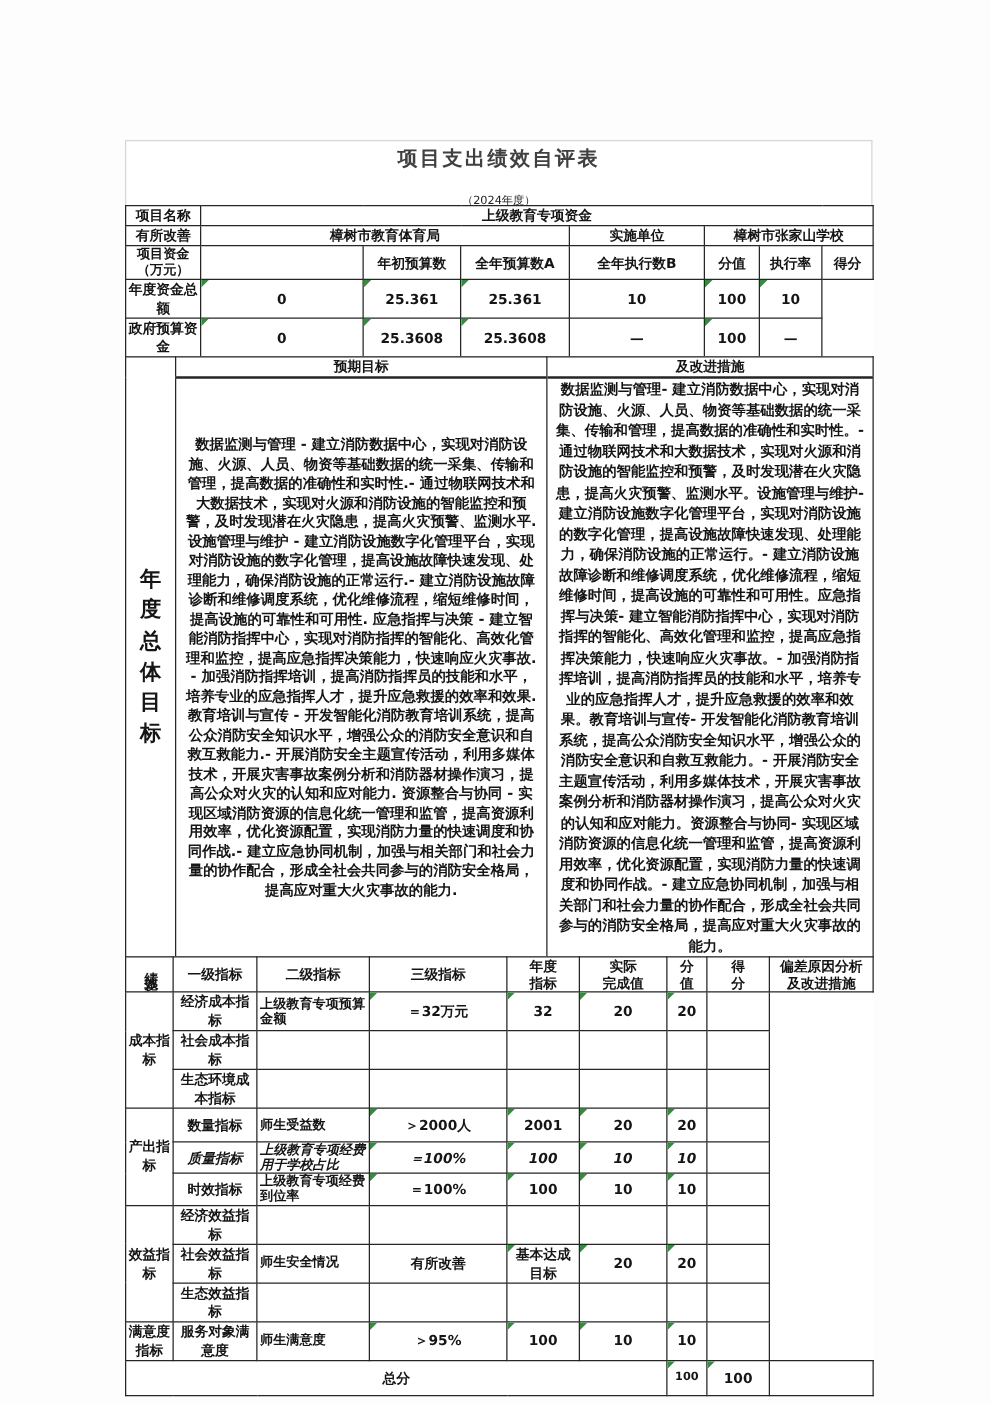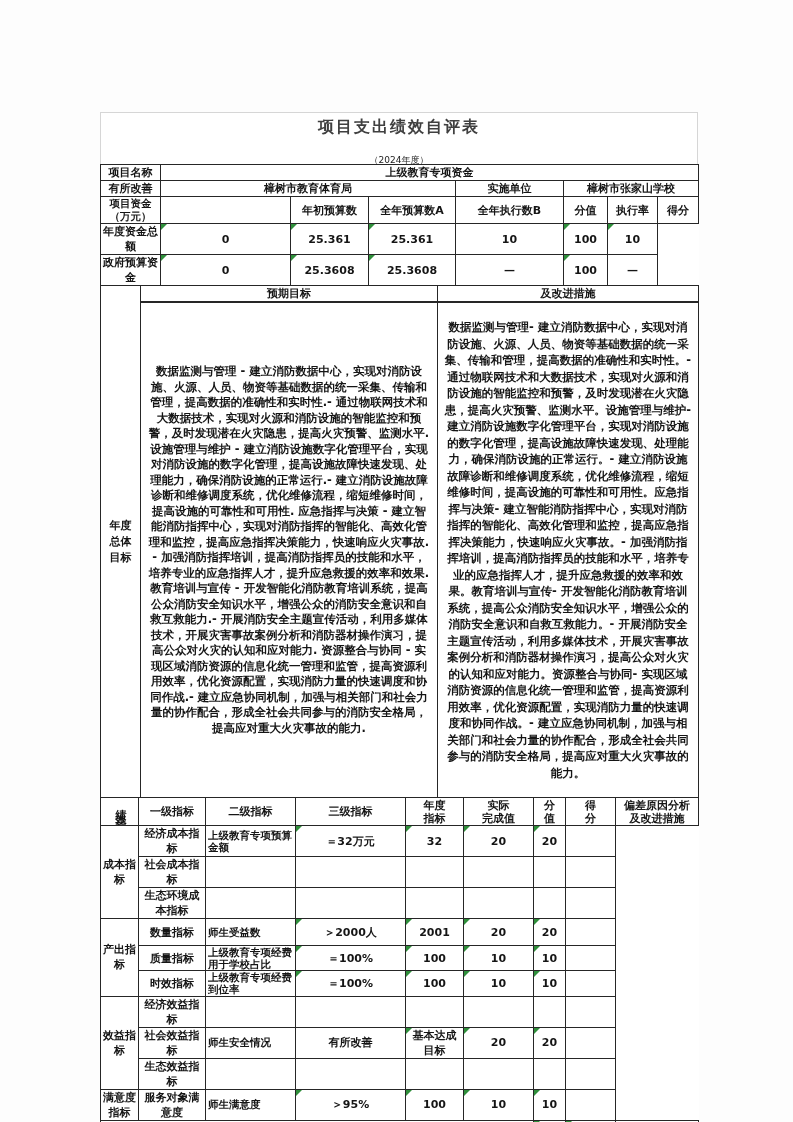--- a/index.html
+++ b/index.html
@@ -26,28 +26,28 @@
     box-sizing:border-box;
   }
   .info tr{height:15px;}
   .pre{white-space:pre-line;}
   .funds-label{font-size:10.5px;line-height:1.25;}
 
   
   .goals th{height:16px;border-bottom-width:2px;}
   .goal-label span{
     display:inline-block;width:24px;word-break:break-all;
-    font-size:11px;line-height:1.45;
+    font-size:17px;line-height:1.45;
   }
   .goal-cell{vertical-align:middle;height:432px;}
   .goal-text{
     text-align:center;font-weight:bold;word-break:break-all;
   }
   .goal-text.left{font-size:11.5px;line-height:15.5px;padding:0 5px;}
-  .goal-text.right{font-size:11.5px;line-height:16.5px;padding:16px 4px;}
+  .goal-text.right{font-size:11.5px;line-height:16.5px;padding:0 4px;}
 
   
   .ind th{white-space:pre-line;line-height:1.2;}
   .ind .hdr{height:28px;border-bottom-width:2px;}
   .vert span{
     writing-mode:vertical-lr;text-orientation:upright;
     letter-spacing:5px;font-size:11px;display:inline-block;
   }
   .ind td.l3{text-align:left;font-size:10.5px;line-height:1.15;}
   .total-row{height:28px;margin-left:40px;}
@@ -222,21 +222,21 @@
           <tr style="height: 27px;">
             <td rowspan="3">产出指标</td>
             <td>数量指标</td>
             <td class="l3">师生受益数</td>
             <td class="tri">＞2000人</td>
             <td class="tri">2001</td>
             <td class="tri">20</td>
             <td class="tri">20</td>
             <td></td>
           </tr>
-          <tr style="height: 22px;">
+          <tr style="height: 22px; font-style: italic;">
             <td>质量指标</td>
             <td class="l3">上级教育专项经费用于学校占比</td>
             <td class="tri">＝100%</td>
             <td class="tri">100</td>
             <td class="tri">10</td>
             <td class="tri">10</td>
             <td></td>
           </tr>
           <tr style="height: 22px;">
             <td>时效指标</td>

